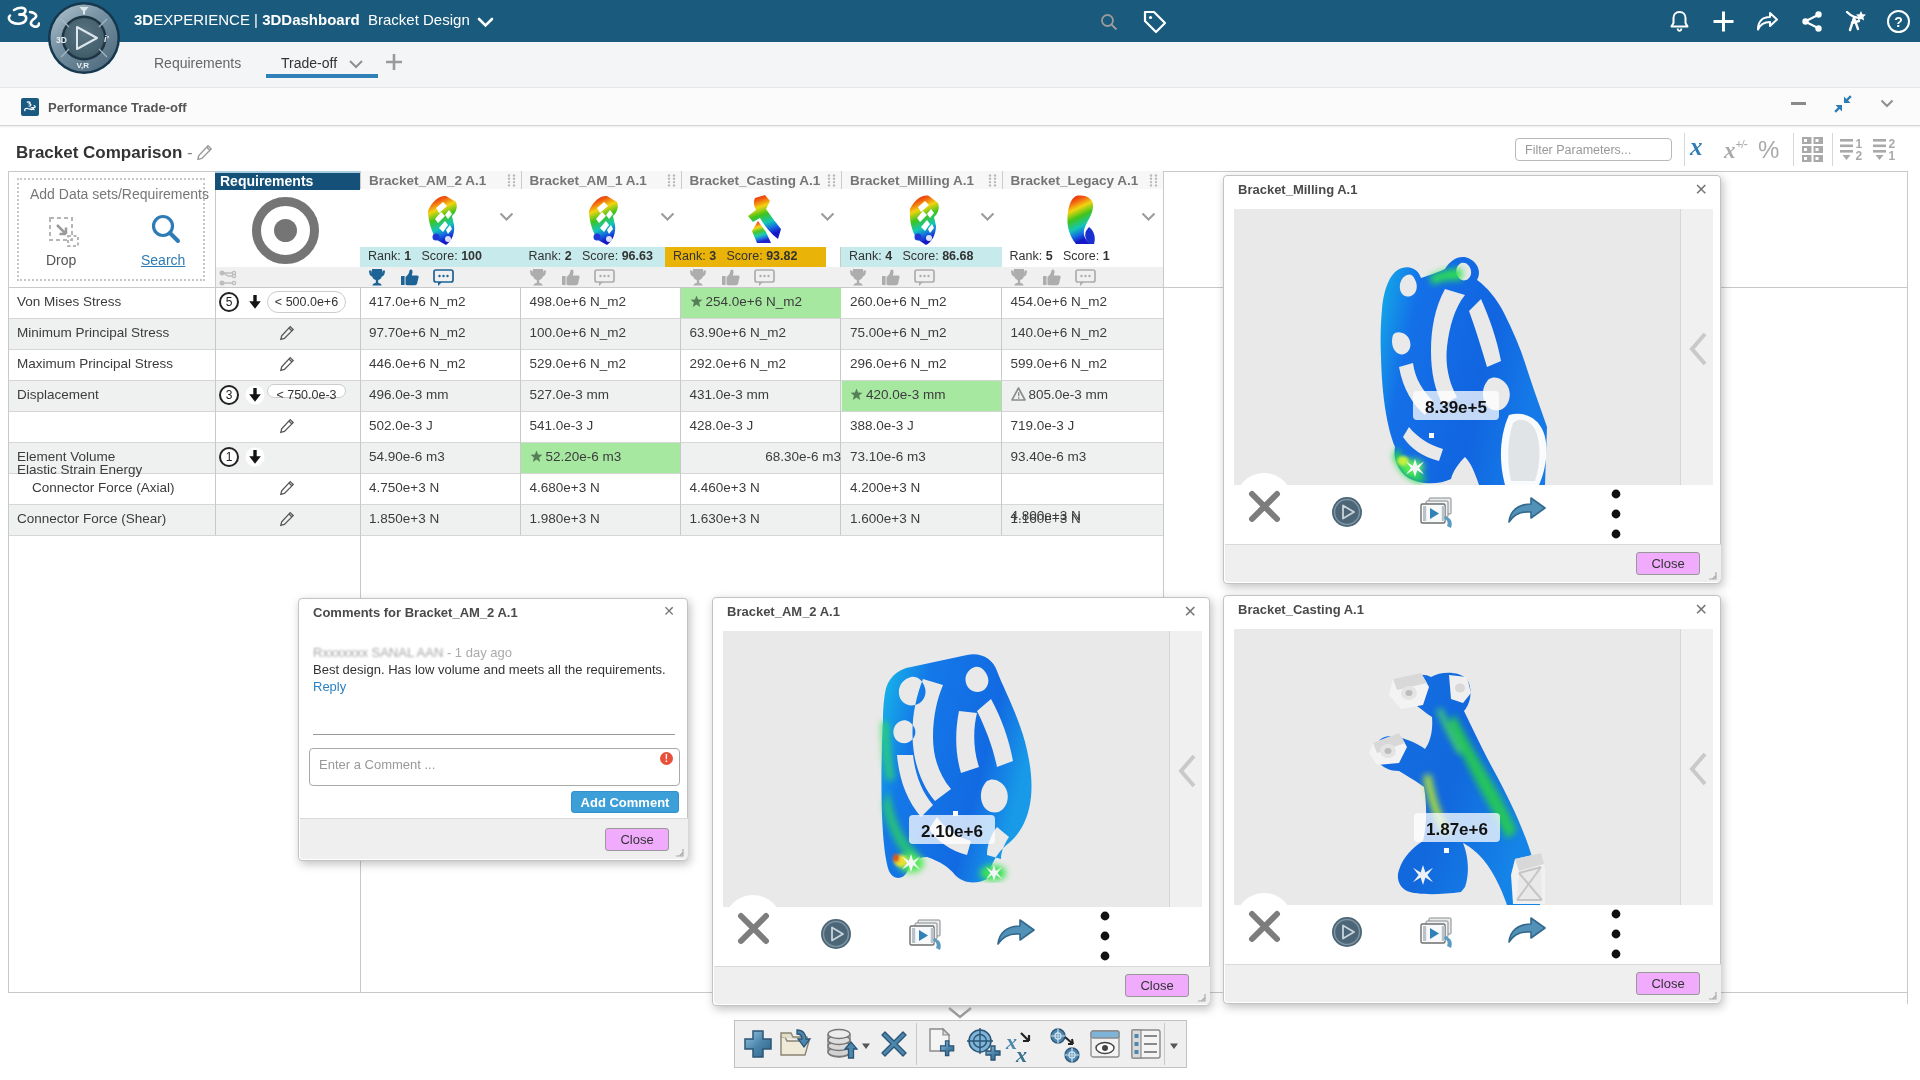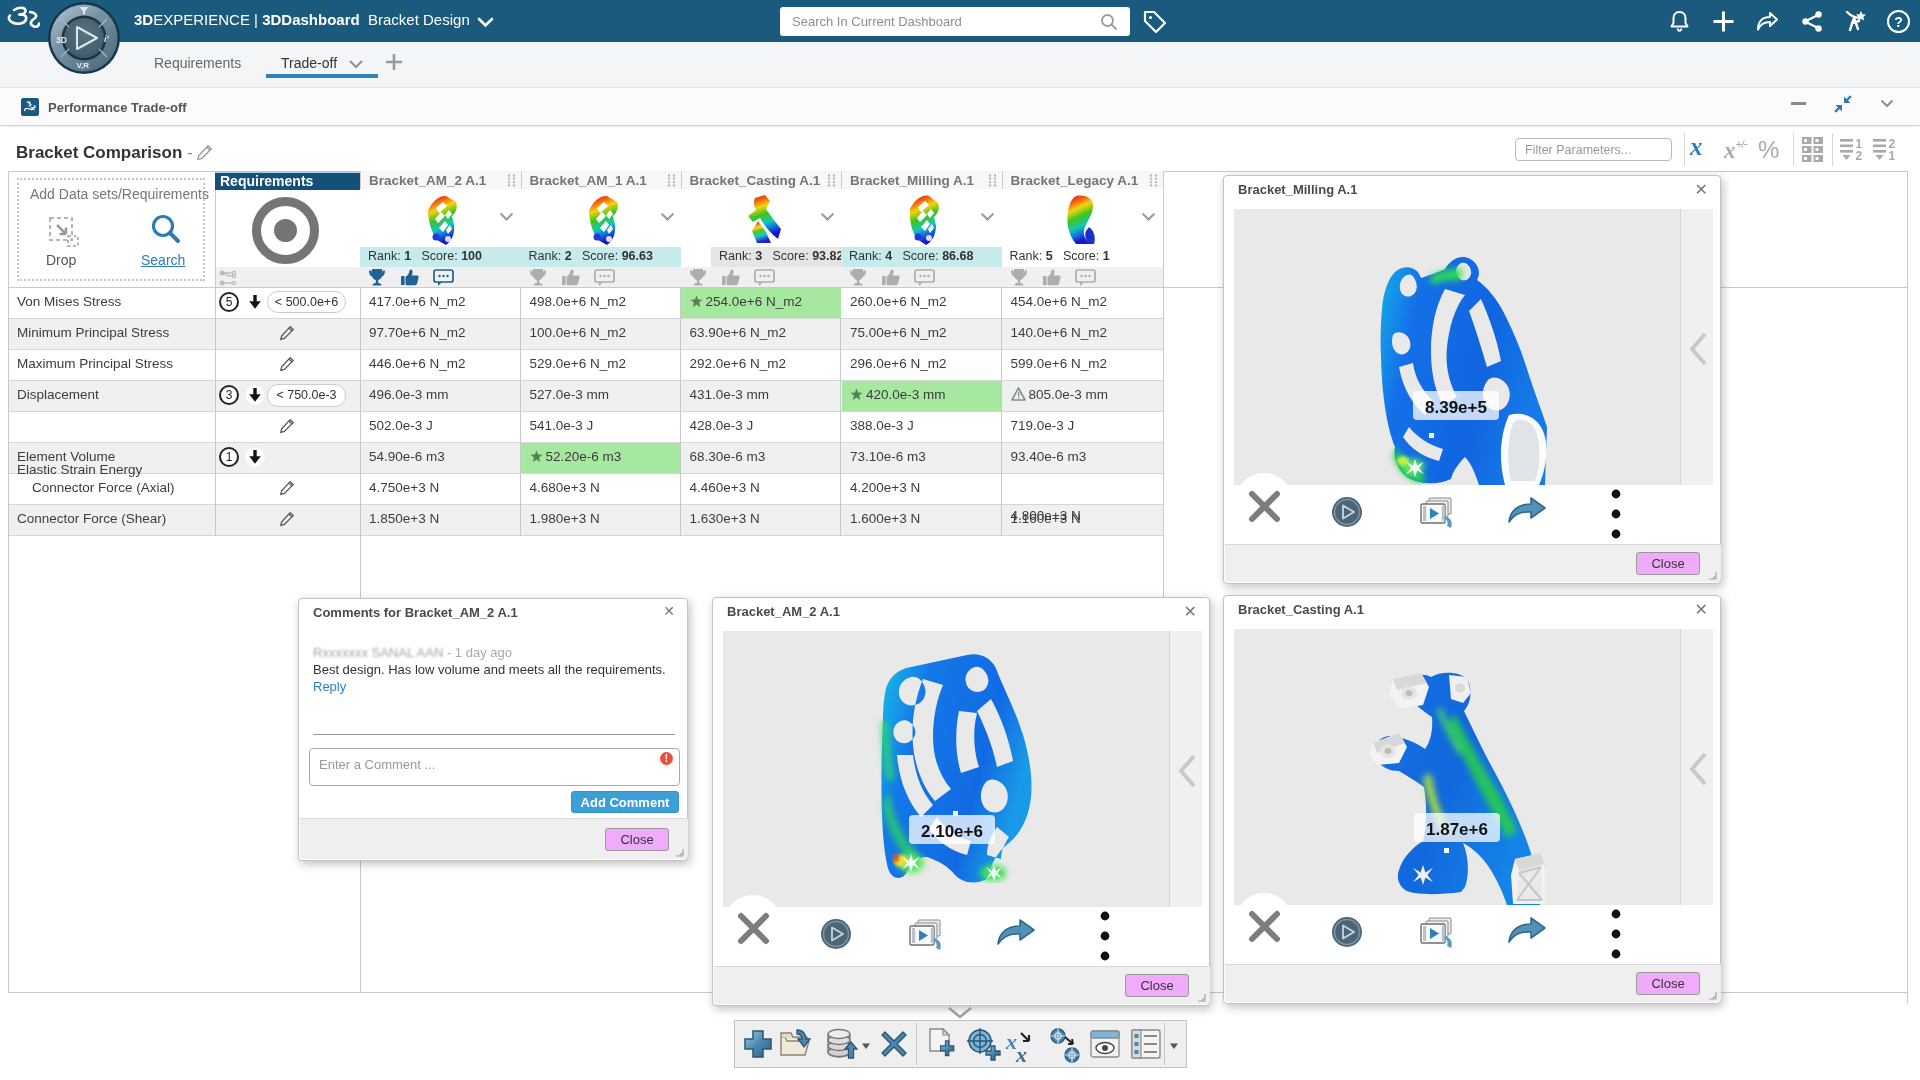--- a/index.html
+++ b/index.html
@@ -63,23 +63,20 @@
 </head>
 <body>
 <div id="app">
 
   <div id="topbar"></div>
   <div id="compassbump"></div>
   <div id="brand"><b>3D</b>EXPERIENCE <span style="font-weight:300;">|</span> <b>3DDashboard</b>&nbsp; Bracket Design</div>
   <svg class="abs" style="left:477px; top:17px;" width="17" height="11" viewBox="0 0 17 11">
       <path d="M2 2 L8.5 8.5 L15 2" fill="none" stroke="#fff" stroke-width="2.6" stroke-linecap="round"></path>
     </svg>
-  <div id="searchbox">
-      <span class="ph">Search In Current Dashboard</span>
-    </div>
 
   <div id="tabbar"></div>
   <div class="tab" style="left:154px;">Requirements</div>
   <div class="tab" id="tabactive" style="left:281px;text-align:center;">Trade-off</div>
   <svg class="abs" style="left:348px; top:59px;" width="16" height="10" viewBox="0 0 16 10">
       <path d="M2 2 L8 8 L14 2" fill="none" stroke="#8f8f8f" stroke-width="2"></path>
     </svg>
   <svg class="abs" style="left:385px; top:53px;" width="18" height="18" viewBox="0 0 18 18">
       <path d="M9 1 L9 17 M1 9 L17 9" stroke="#9a9a9a" stroke-width="2.6"></path>
     </svg>
@@ -280,21 +277,21 @@
         <path d="M11.2 1.6 L14.2 4.6 L5.4 13.4 L1.8 14.4 L2.7 10.8 Z M10 3 L13 6" fill="none" stroke="#555" stroke-width="1.3"></path>
       </svg>
 <svg class="abs" style="left:279px; top:356px;" width="16" height="16" viewBox="0 0 16 16">
         <path d="M11.2 1.6 L14.2 4.6 L5.4 13.4 L1.8 14.4 L2.7 10.8 Z M10 3 L13 6" fill="none" stroke="#555" stroke-width="1.3"></path>
       </svg>
 <div class="abs" style="left:219px; top:385px; width:20px; height:20px; border:2px solid #222; border-radius:50%; font-size:12px; color:#222; text-align:center; line-height:17px; background:#fff;">3</div>
 <svg class="abs" style="left:245px; top:385px;" width="20" height="20" viewBox="0 0 20 20">
         <circle cx="10" cy="10" r="9.5" fill="#fff"></circle>
         <path d="M8.3 3 L11.7 3 L11.7 9.3 L15.8 9.3 L10 16.8 L4.2 9.3 L8.3 9.3 Z" fill="#141414"></path>
       </svg>
-<div class="abs" style="left:267px; top:384px; width:79px; height:23px; background:#fff; border:1px solid #ccc; border-radius:11px; font-size:12.5px; color:#333; text-align:center; padding-top:3px;">&lt; 750.0e-3</div>
+<div class="abs" style="left:267px; top:384px; width:79px; height:14px; background:#fff; border:1px solid #ccc; border-radius:11px; font-size:12.5px; color:#333; text-align:center; padding-top:3px;">&lt; 750.0e-3</div>
 <svg class="abs" style="left:279px; top:418px;" width="16" height="16" viewBox="0 0 16 16">
         <path d="M11.2 1.6 L14.2 4.6 L5.4 13.4 L1.8 14.4 L2.7 10.8 Z M10 3 L13 6" fill="none" stroke="#555" stroke-width="1.3"></path>
       </svg>
 <div class="abs" style="left:219px; top:447px; width:20px; height:20px; border:2px solid #222; border-radius:50%; font-size:12px; color:#222; text-align:center; line-height:17px; background:#fff;">1</div>
 <svg class="abs" style="left:245px; top:447px;" width="20" height="20" viewBox="0 0 20 20">
         <circle cx="10" cy="10" r="9.5" fill="#fff"></circle>
         <path d="M8.3 3 L11.7 3 L11.7 9.3 L15.8 9.3 L10 16.8 L4.2 9.3 L8.3 9.3 Z" fill="#141414"></path>
       </svg>
 <svg class="abs" style="left:279px; top:480px;" width="16" height="16" viewBox="0 0 16 16">
         <path d="M11.2 1.6 L14.2 4.6 L5.4 13.4 L1.8 14.4 L2.7 10.8 Z M10 3 L13 6" fill="none" stroke="#555" stroke-width="1.3"></path>
@@ -335,21 +332,21 @@
 <div class="dcell" style="left:360px; top:411px; width:160.5px;">502.0e-3 J</div>
 <div class="dcell" style="left:520.5px; top:411px; width:160px;">541.0e-3 J</div>
 <div class="dcell" style="left:680.5px; top:411px; width:160.5px;">428.0e-3 J</div>
 <div class="dcell" style="left:841px; top:411px; width:160.5px;">388.0e-3 J</div>
 <div class="dcell" style="left:1001.5px; top:411px; width:161.5px;">719.0e-3 J</div>
 <div class="dcell" style="left:360px; top:442px; width:160.5px;">54.90e-6 m3</div>
 <div class="abs greencell" style="left:521.0px; top:443px; width:159px; height:30px;"></div>
 <div class="dcell" style="left:520.5px; top:442px; width:160px;"><svg style="vertical-align:-2px; margin-right:3px;" width="13" height="13" viewBox="0 0 13 13">
           <path d="M6.5 0.5 L8.1 4.5 L12.5 4.8 L9.1 7.6 L10.2 12 L6.5 9.6 L2.8 12 L3.9 7.6 L0.5 4.8 L4.9 4.5 Z" fill="#567f57"></path>
         </svg>52.20e-6 m3</div>
-<div class="dcell" style="left:680.5px; top:442px; width:160.5px;">68.30e-6 m3</div>
+<div class="dcell" style="left:680.5px; top:442px; width:160.5px;text-align:right;">68.30e-6 m3</div>
 <div class="dcell" style="left:841px; top:442px; width:160.5px;">73.10e-6 m3</div>
 <div class="dcell" style="left:1001.5px; top:442px; width:161.5px;">93.40e-6 m3</div>
 <div class="dcell" style="left:360px; top:473px; width:160.5px;">4.750e+3 N</div>
 <div class="dcell" style="left:520.5px; top:473px; width:160px;">4.680e+3 N</div>
 <div class="dcell" style="left:680.5px; top:473px; width:160.5px;">4.460e+3 N</div>
 <div class="dcell" style="left:841px; top:473px; width:160.5px;">4.200e+3 N</div>
 <div class="dcell" style="left:1001.5px; top:501px; width:161.5px;">4.800e+3 N</div>
 <div class="dcell" style="left:360px; top:504px; width:160.5px;">1.850e+3 N</div>
 <div class="dcell" style="left:520.5px; top:504px; width:160px;">1.980e+3 N</div>
 <div class="dcell" style="left:680.5px; top:504px; width:160.5px;">1.630e+3 N</div>
@@ -493,21 +490,21 @@
           </g>
         </svg></div>
 <div class="thumbwrap" style="left:680.5px; width:160.5px;"></div>
 <svg class="abs" style="left:742.5px; top:194px;" width="40" height="52" viewBox="0 0 40 52">
 <path fill="url(#rb)" d="M12 4 L22 1 L27 7 L23 15 C28 22 33 29 38 35 L35 45 C27 39 21 31 17 24 L10 28 L5 22 L13 16 C11 12 10 8 12 4 Z"></path>
 <path fill="url(#rb)" d="M15 27 L23 38 L28 49 L14 49 L9 37 Z" opacity="0.95"></path>
       </svg>
 <svg class="abs" style="left:819.5px; top:212px;" width="15" height="10" viewBox="0 0 15 10">
         <path d="M1.5 1.5 L7.5 7.5 L13.5 1.5" fill="none" stroke="#9b9b9b" stroke-width="2"></path>
       </svg>
-<div class="rankrow" style="left:711px; width:160.5px; background:#e5e5e5;">Rank: <b>3</b>&nbsp;&nbsp;&nbsp;Score: <b>93.82</b></div>
+<div class="rankrow" style="left:665px; width:160.5px; background:#eab308;">Rank: <b>3</b>&nbsp;&nbsp;&nbsp;Score: <b>93.82</b></div>
 <div class="iconrow" style="left:680.5px; width:160.5px;"></div>
 <svg class="abs" style="left:687.5px; top:268px;" width="20" height="19" viewBox="0 0 20 19">
 <g fill="#adadad">
           <path d="M5 1 L15 1 L15 7 C15 10 13 12 10 12 C7 12 5 10 5 7 Z"></path>
 <path d="M4.5 2.5 L2 2.5 C2 6 3 8 5.5 8.7 Z M15.5 2.5 L18 2.5 C18 6 17 8 14.5 8.7 Z"></path>
 <rect x="8.8" y="12" width="2.4" height="3"></rect>
           <path d="M5.5 17.5 C5.5 15.8 7.5 14.8 10 14.8 C12.5 14.8 14.5 15.8 14.5 17.5 Z"></path>
         </g>
       </svg>
 <svg class="abs" style="left:720.5px; top:268px;" width="20" height="19" viewBox="0 0 20 19">

